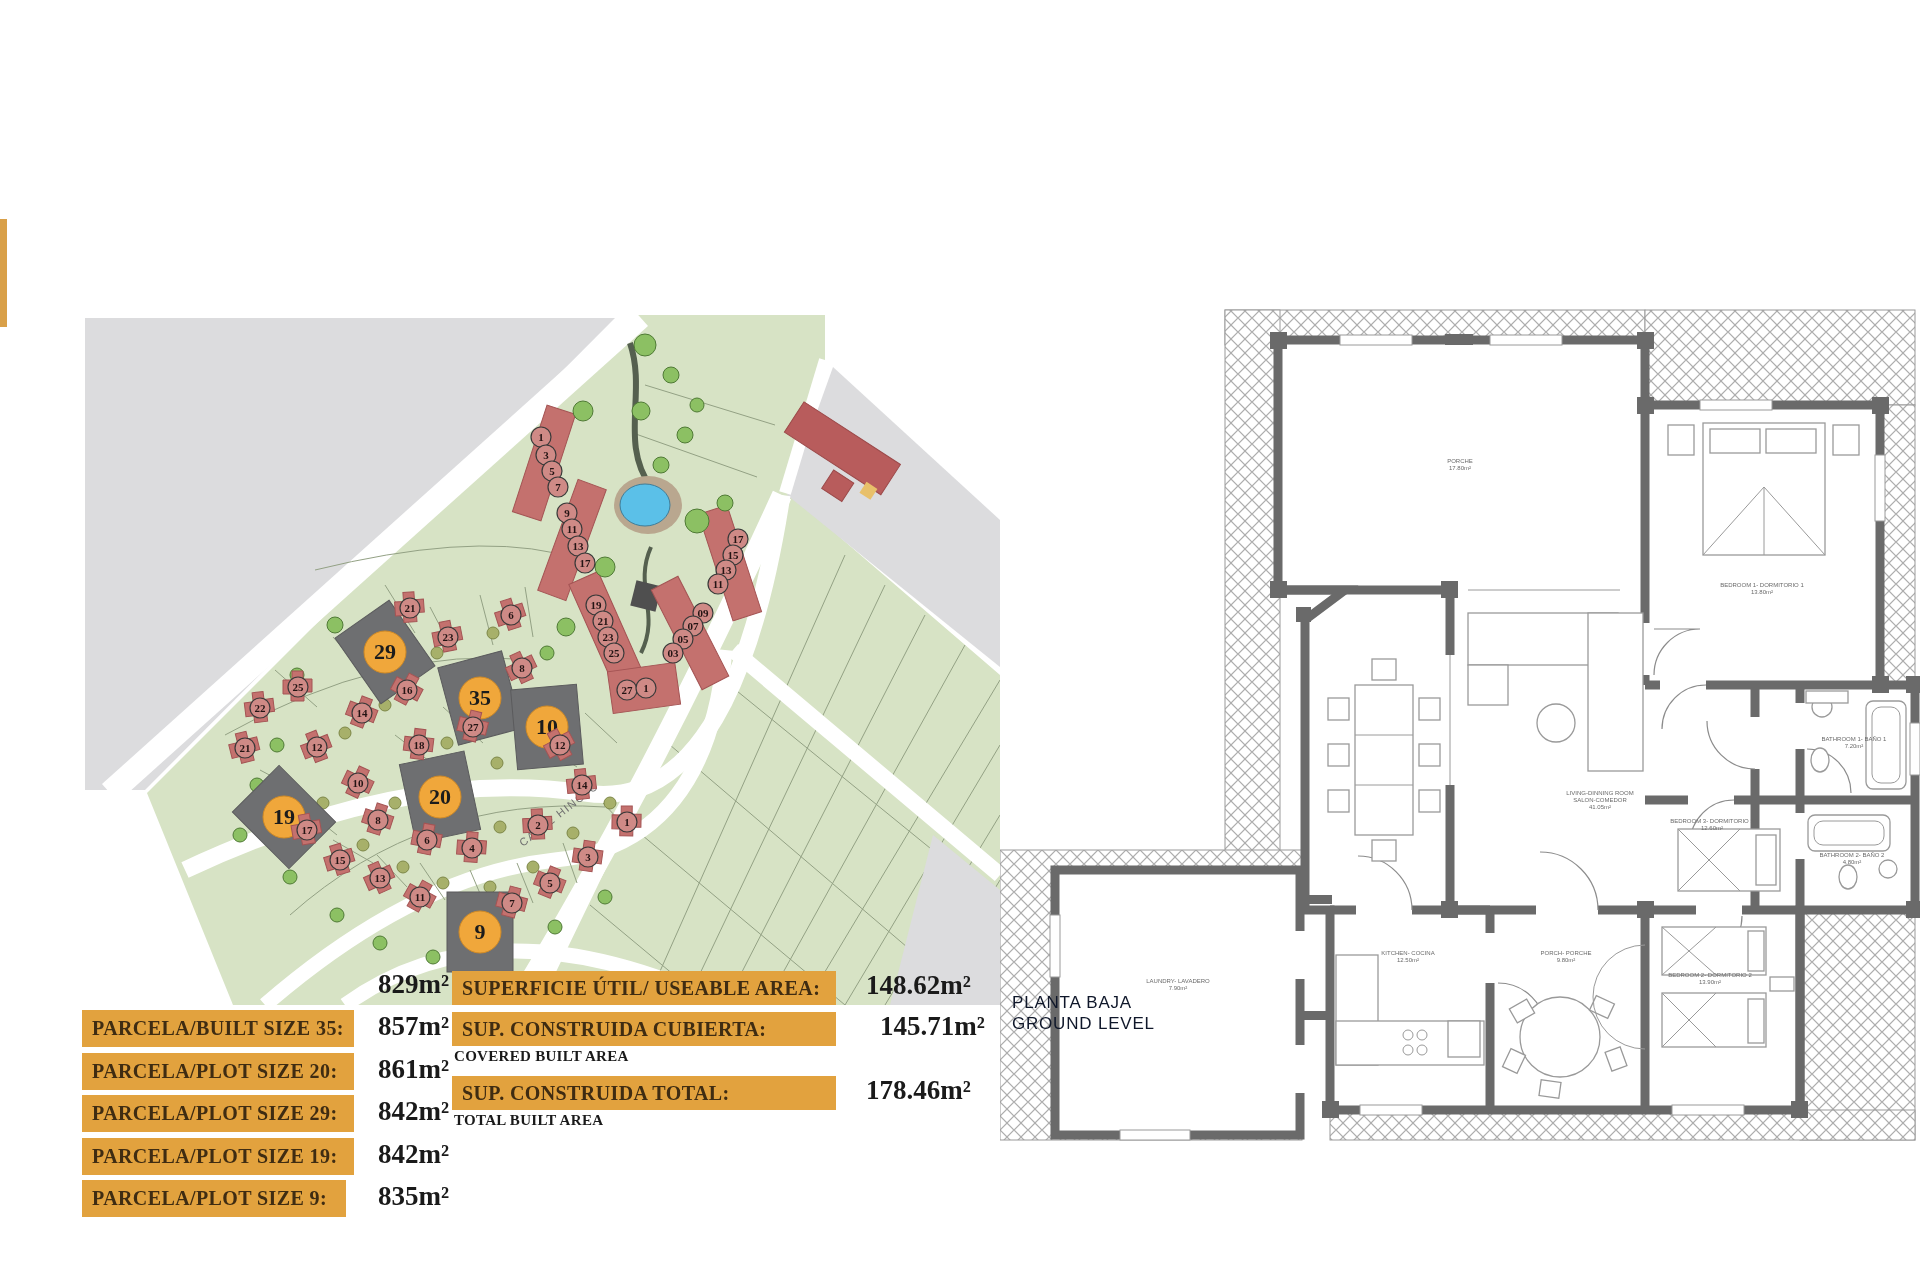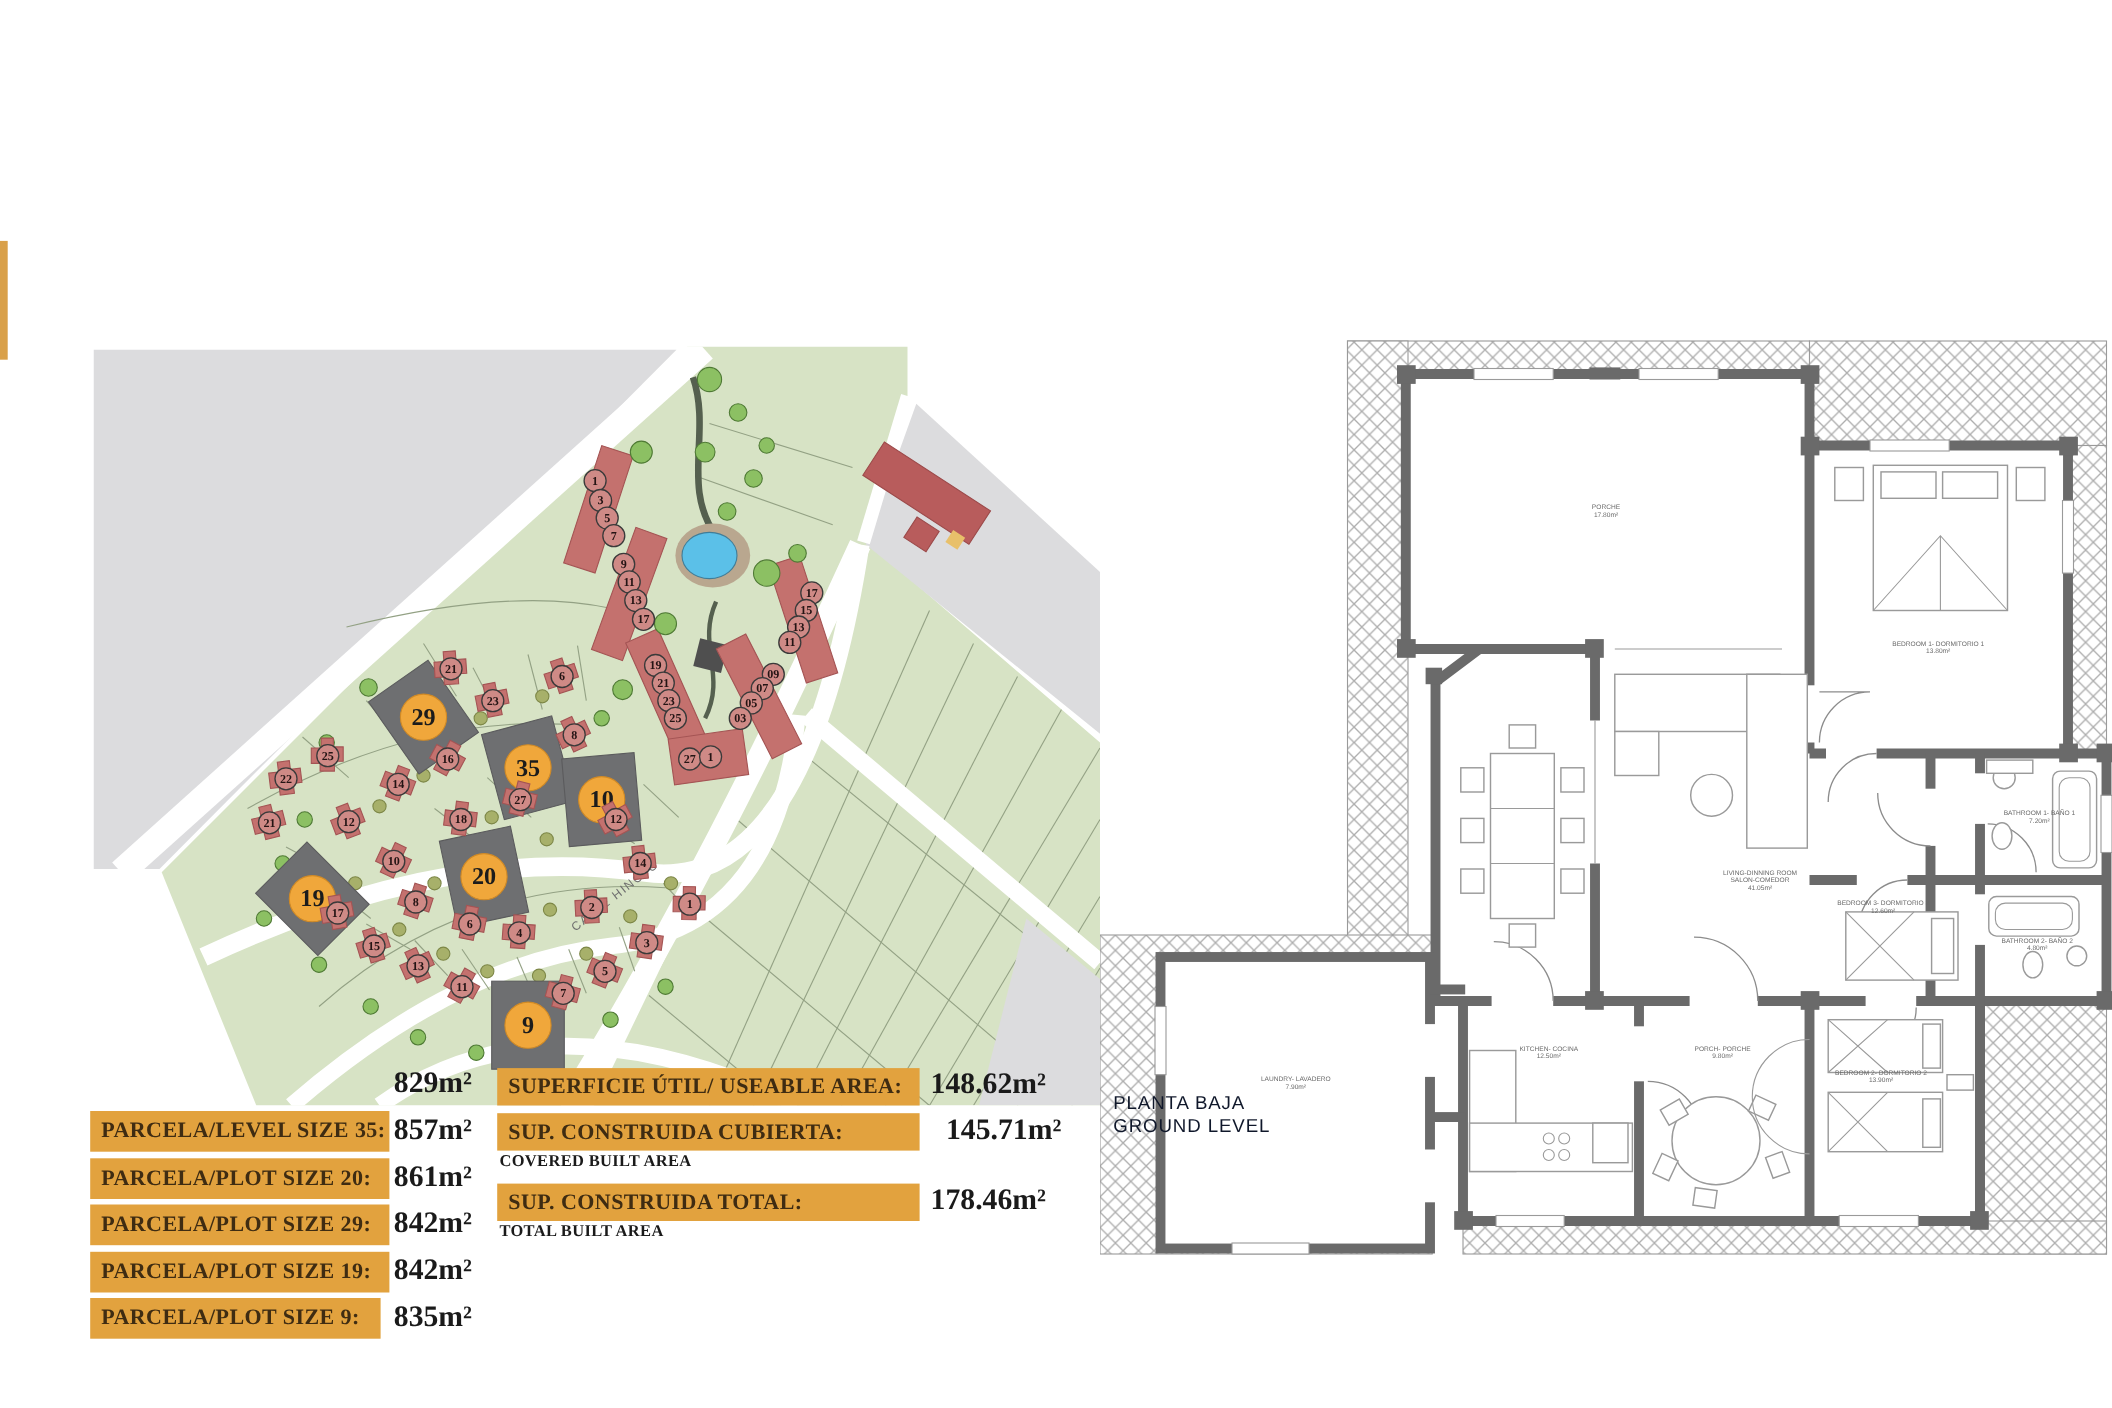--- a/index.html
+++ b/index.html
@@ -9,21 +9,21 @@
 
   
   #left-accent{left:0;top:219px;width:7px;height:108px;background:#D9A049;}
 
   
   .bar-row{position:absolute;height:37px;}
   .bar{position:absolute;left:0;top:0;height:37px;background:#E2A23E;display:flex;align-items:center;}
   .bar-label{font-family:"Liberation Serif",serif;font-weight:bold;color:#3F2C12;
              font-size:20px;padding:0 10px;white-space:nowrap;letter-spacing:.4px;}
   .bar-value{position:absolute;top:1px;font-family:"Liberation Serif",serif;font-weight:bold;
-             color:#1a1a1a;font-size:27px;white-space:nowrap;}
+             color:#1a1a1a;font-size:27px;white-space:nowrap;margin-left:20px;}
   .bar-sub{position:absolute;left:2px;font-family:"Liberation Serif",serif;font-weight:bold;
            color:#1a1a1a;font-size:15px;white-space:nowrap;letter-spacing:.3px;}
 
   
   #planta-label{left:1012px;top:992px;color:#0f172a;font-size:17px;line-height:21px;letter-spacing:.8px;}
 
   
   .plot-big{font-family:"Liberation Serif",serif;font-weight:bold;font-size:22px;fill:#1c1c1c;}
   .plot-small{font-family:"Liberation Serif",serif;font-weight:bold;font-size:11px;fill:#241414;}
   .street{font-family:"Liberation Sans",sans-serif;font-size:11px;fill:#6f6f6f;letter-spacing:1.5px;}
@@ -637,21 +637,21 @@
     <div>PLANTA BAJA</div>
     <div>GROUND LEVEL</div>
   </div>
 
   <div class="abs" style="left:82px;top:968px;width:460px">
     <div class="bar-row" style="left:0;top:0;width:460px">
       <span class="bar-value" style="left:276px">829m²</span>
     </div>
     <div class="bar-row" style="left:0;top:42px;width:460px">
       <div class="bar" style="width:272px">
-          <span class="bar-label">PARCELA/LEVEL SIZE 35:</span>
+          <span class="bar-label">PARCELA/BUILT SIZE 35:</span>
         </div>
       <span class="bar-value" style="left:276px">857m²</span>
     </div>
     <div class="bar-row" style="left:0;top:85px;width:460px">
       <div class="bar" style="width:272px">
           <span class="bar-label">PARCELA/PLOT SIZE 20:</span>
         </div>
       <span class="bar-value" style="left:276px">861m²</span>
     </div>
     <div class="bar-row" style="left:0;top:127px;width:460px">

